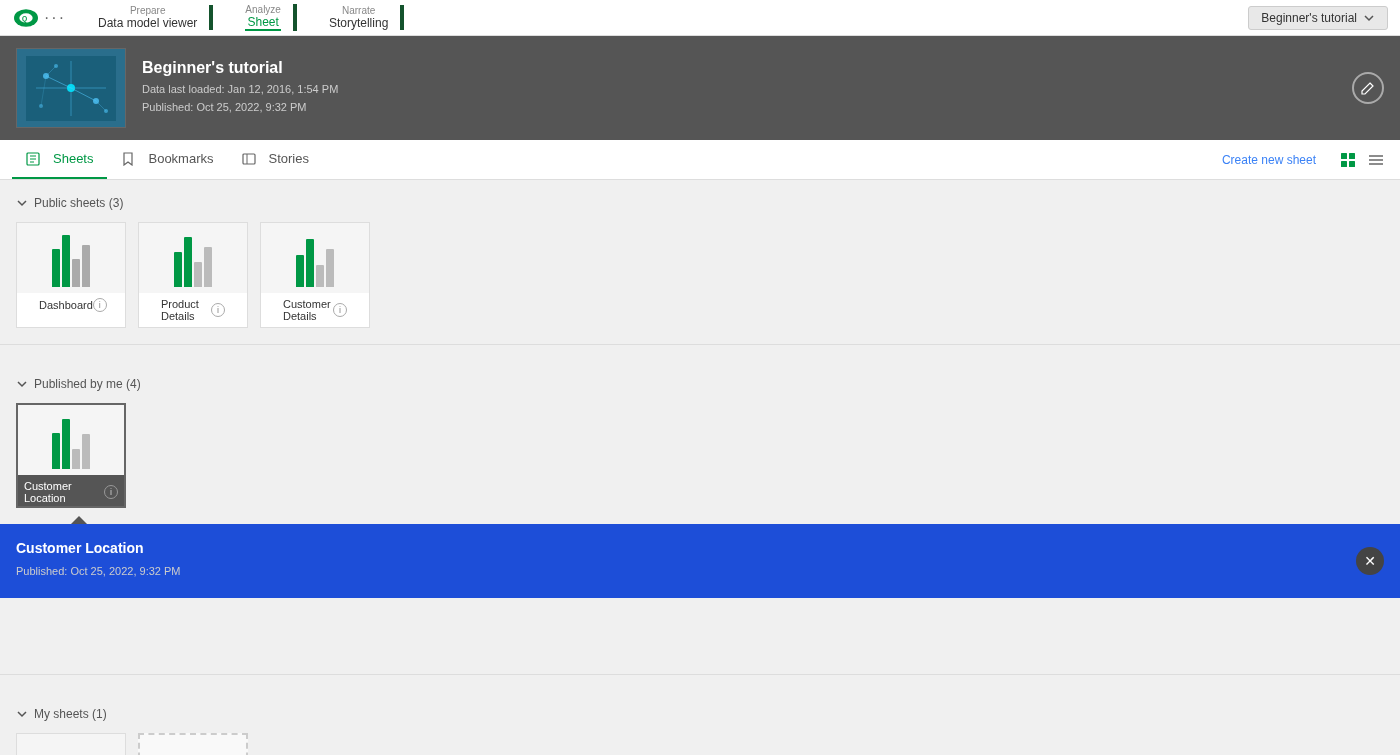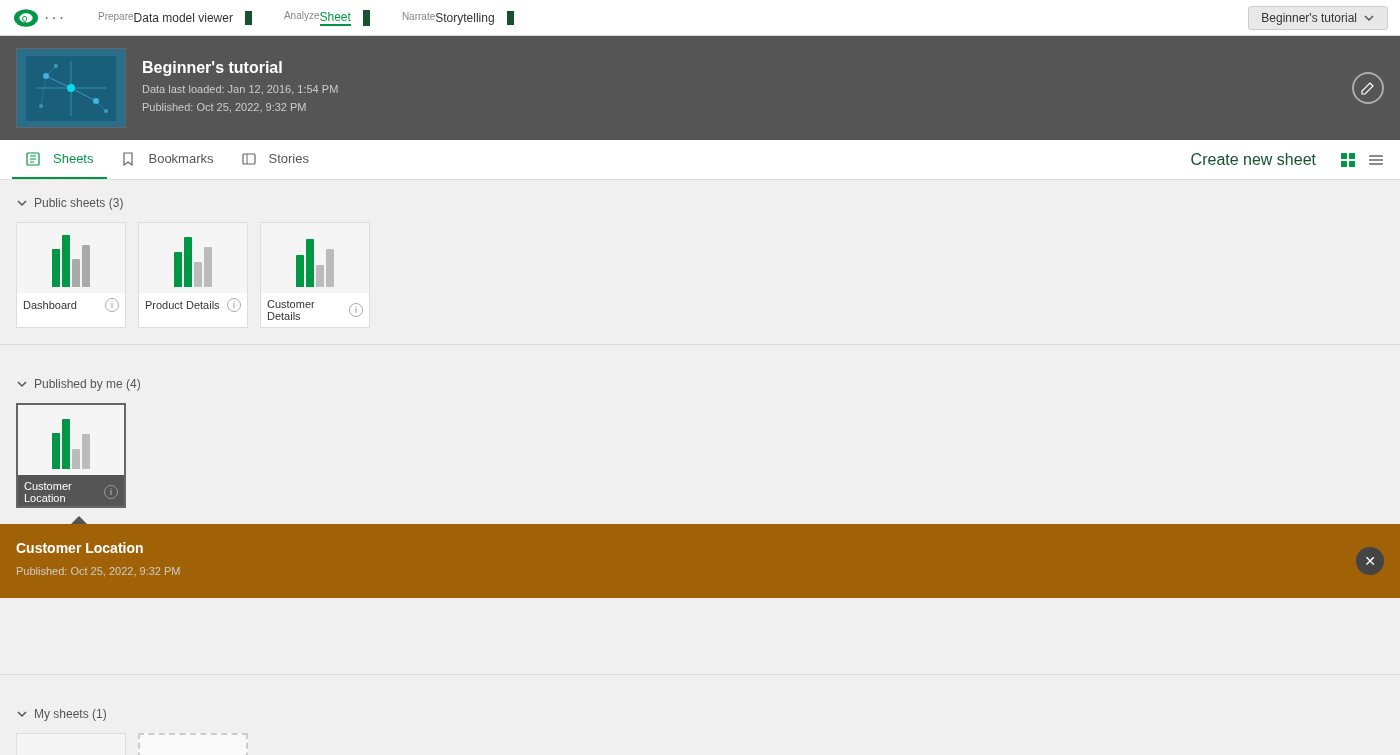--- a/index.html
+++ b/index.html
@@ -6,21 +6,21 @@
     body { font-family: 'Segoe UI', Arial, sans-serif; background: #f0f0f0; font-size: 13px; color: #333; }
 
     
     .top-nav {
       display: flex; align-items: center; background: #fff; border-bottom: 1px solid #ddd;
       height: 36px; padding: 0 12px; gap: 20px;
     }
     .qlik-logo { display: flex; align-items: center; gap: 4px; }
     .qlik-logo svg { width: 28px; height: 20px; }
     .nav-dots { font-size: 16px; color: #666; cursor: pointer; letter-spacing: 2px; }
-    .nav-section { display: flex; padding: 0 12px; cursor: pointer; border-right: 7px solid #14532d; text-align: center; }
+    .nav-section { display: flex; flex-direction: column; padding: 0 12px; cursor: pointer; border-right: 4px solid #14532d; text-align: center; }
     .nav-section-label { font-size: 10px; color: #888; }
     .nav-section-link { font-size: 12px; color: #333; font-weight: 400; }
     .nav-section-link.active { color: #009845; border-bottom: 2px solid #009845; }
     .nav-spacer { flex: 1; }
     .tutorial-btn {
       display: flex; align-items: center; gap: 6px;
       background: #e8e8e8; border: 1px solid #ccc; border-radius: 3px;
       padding: 4px 12px; cursor: pointer; font-size: 12px; color: #333;
     }
     .tutorial-btn svg { width: 12px; height: 12px; }
@@ -52,21 +52,21 @@
       display: flex; align-items: center; padding: 0 12px; height: 40px;
     }
     .tab-item {
       display: flex; align-items: center; gap: 13px; padding: 0 14px; height: 100%;
       cursor: pointer; font-size: 13px; color: #555; border-bottom: 2px solid transparent;
     }
     .tab-item.active { color: #009845; border-bottom: 2px solid #009845; font-weight: 500; }
     .tab-item svg { width: 14px; height: 14px; }
     .tab-spacer { flex: 1; }
     .create-new-btn {
-      font-size: 16px; color: #14532d; background: none; border: none; cursor: pointer;
+      font-size: 12px; color: #3b82f6; background: none; border: none; cursor: pointer;
       padding: 0 8px;
     }
     .view-toggle { display: flex; gap: 4px; margin-left: 12px; }
     .view-btn {
       background: none; border: none; cursor: pointer; padding: 4px;
       color: #555; display: flex; align-items: center;
     }
     .view-btn.active { color: #009845; }
 
     
@@ -88,21 +88,21 @@
     }
     .sheet-card.dashed { border: 2px dashed #ccc; background: #f9f9f9; }
     .sheet-thumbnail {
       width: 100%; height: 70px; background: #f5f5f5;
       display: flex; align-items: flex-end; justify-content: center; padding-bottom: 6px; gap: 3px;
     }
     .bar-group { display: flex; align-items: flex-end; gap: 2px; }
     .bar { border-radius: 1px 1px 0 0; }
     .sheet-label-row {
       display: flex; align-items: center; justify-content: space-between;
-      padding: 5px 6px; background: #fff;
+      padding: 5px 22px; background: #fff;
     }
     .sheet-label { font-size: 11px; color: #333; }
     .info-icon {
       width: 14px; height: 14px; border-radius: 50%; border: 1px solid #aaa;
       display: flex; align-items: center; justify-content: center;
       font-size: 9px; color: #888; cursor: pointer; flex-shrink: 0;
     }
     .sheet-card-overlay {
       background: #555; color: #fff; padding: 5px 6px 2px 6px;
     }
@@ -111,21 +111,21 @@
     
     .create-card-inner {
       width: 100%; height: 70px; display: flex; align-items: center; justify-content: center;
     }
 
     
     .divider { height: 1px; background: #ddd; margin: 16px 0 0 0; }
 
     
     .tooltip-panel {
-      background: #a16207; color: #fff; padding: 16px; position: relative;
+      background: #1d4ed8; color: #fff; padding: 16px; position: relative;
     }
     .tooltip-title { font-size: 14px; font-weight: 600; margin-bottom: 6px; }
     .tooltip-meta { font-size: 11px; color: #ccc; line-height: 1.8; }
     .tooltip-close {
       position: absolute; right: 16px; top: 50%; transform: translateY(-50%);
       width: 28px; height: 28px; border-radius: 50%; background: #444;
       border: none; color: #fff; font-size: 14px; cursor: pointer;
       display: flex; align-items: center; justify-content: center;
     }
     .tooltip-arrow {

